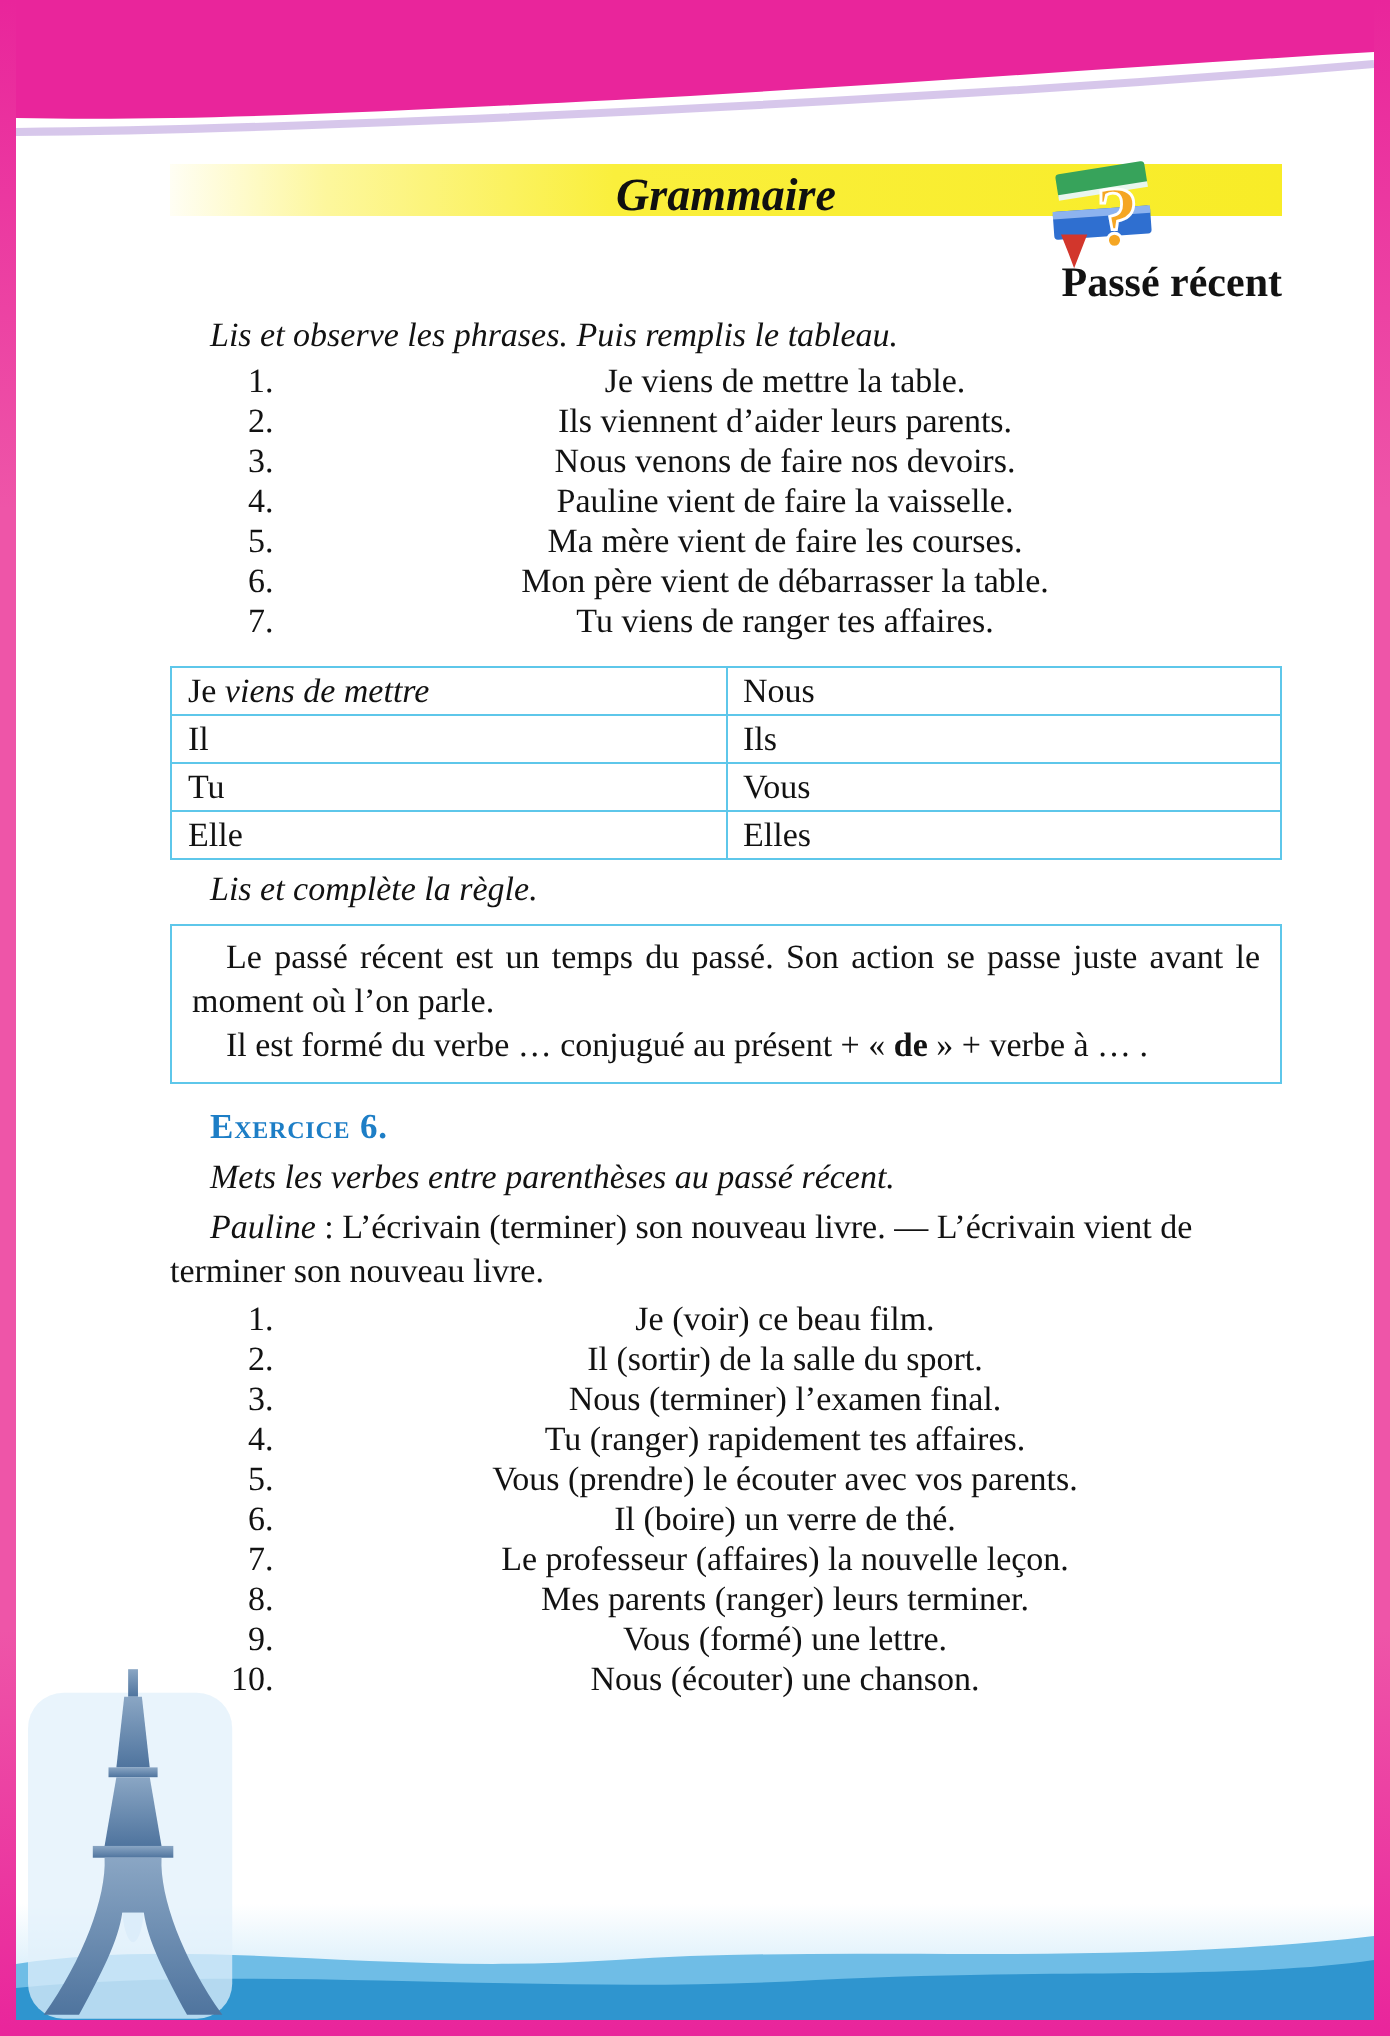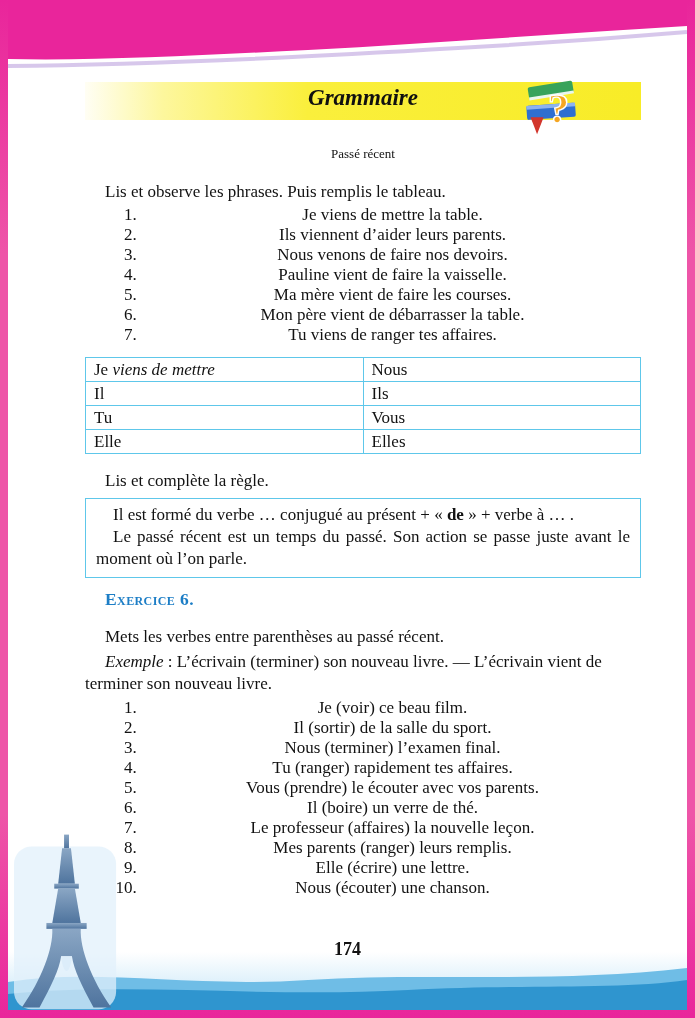--- a/index.html
+++ b/index.html
@@ -11,37 +11,37 @@
   .frame{
     position:relative;width:695px;height:1018px;
     background:linear-gradient(180deg,#e9259b 0%,#ee55a8 25%,#ee55a8 80%,#e9259b 100%);
   }
   .paper{
     position:absolute;left:8px;right:8px;top:0;bottom:8px;
     background:#fff;overflow:hidden;color:#121212;
   }
   .top-deco{position:absolute;top:0;left:0;width:100%;height:82px;display:block;}
   .banner{
-    position:relative;margin:82px 46px 0 77px;height:38px;
+    position:relative;margin:82px 46px 0 77px;height:26px;
     background:linear-gradient(90deg,#fffef4 0%,#fdf79d 14%,#faef3c 40%,#f8ec27 100%);
   }
   .banner-title{
     text-align:center;font-style:italic;font-weight:bold;
     font-size:23px;line-height:31px;color:#101010;
   }
   .books-icon{position:absolute;right:50px;top:-6px;width:76px;height:60px;}
   .content{margin:0 46px 0 77px;font-size:17px;}
   .section-title{
-    text-align:center;font-size:13px;font-weight:normal;margin:22px 0 0;line-height:23px;
+    text-align:right;font-size:21px;font-weight:bold;margin:22px 0 0;line-height:23px;
   }
   .ex-label{
     margin:11px 0 0 20px;font-variant:small-caps;font-weight:bold;
     color:#1d7ec6;font-size:17.5px;letter-spacing:.4px;line-height:21px;
   }
-  .instruction{margin:16px 0 0 20px;line-height:21px;}
+  .instruction{margin:4px 0 0 20px;font-style:italic;line-height:21px;}
   ol.sentence-list{margin:3px 0 0;padding-left:56px;line-height:20px;}
   ol.sentence-list li{padding-left:3px;text-align:center;}
   table.conj{width:100%;border-collapse:collapse;margin-top:12px;border-radius:13px;}
   table.conj td{
     border:1.5px solid #5ec7ea;padding:1px 8px;height:21px;font-size:17px;
   }
   table.conj td.c-left{width:50%;}
   .ital{font-style:italic;}
   .rule-box{
     margin-top:7px;border:1.5px solid #5ec7ea;padding:5px 10px 7px;line-height:22px;
@@ -113,42 +113,41 @@
           </tr>
           <tr>
             <td class="c-left">Elle</td>
             <td>Elles</td>
           </tr>
         </tbody>
       </table>
 
       <div class="instruction">Lis et complète la règle.</div>
       <div class="rule-box">
+        <p>Le passé récent est un temps du passé. Son action se passe juste avant le moment où l’on parle.</p>
         <p><span>Il est formé du verbe … conjugué au présent + « </span><b>de</b><span> » + verbe à … .</span></p>
-        <p>Le passé récent est un temps du passé. Son action se passe juste avant le moment où l’on parle.</p>
       </div>
 
       <div class="ex-label">Exercice 6.</div>
       <div class="instruction">Mets les verbes entre parenthèses au passé récent.</div>
-      <p class="example"><span class="ital">Exemple</span><span> : L’écrivain (terminer) son nouveau livre. — L’écrivain vient de terminer son nouveau livre.</span></p>
+      <p class="example"><span class="ital">Pauline</span><span> : L’écrivain (terminer) son nouveau livre. — L’écrivain vient de terminer son nouveau livre.</span></p>
       <ol class="sentence-list">
         <li>Je (voir) ce beau film.</li>
         <li>Il (sortir) de la salle du sport.</li>
         <li>Nous (terminer) l’examen final.</li>
         <li>Tu (ranger) rapidement tes affaires.</li>
         <li>Vous (prendre) le écouter avec vos parents.</li>
         <li>Il (boire) un verre de thé.</li>
         <li>Le professeur (affaires) la nouvelle leçon.</li>
-        <li>Mes parents (ranger) leurs remplis.</li>
-        <li>Elle (écrire) une lettre.</li>
+        <li>Mes parents (ranger) leurs terminer.</li>
+        <li>Vous (formé) une lettre.</li>
         <li>Nous (écouter) une chanson.</li>
       </ol>
     </div>
 
-    <div class="page-number">174</div>
 
     <svg class="bottom-deco" viewBox="0 0 679 58" preserveAspectRatio="none">
       <defs>
         <linearGradient id="bgrad" x1="0" y1="0" x2="0" y2="1">
           <stop offset="0" stop-color="#ffffff"></stop>
           <stop offset="0.55" stop-color="#ddf0fb"></stop>
           <stop offset="1" stop-color="#bfe3f7"></stop>
         </linearGradient>
       </defs>
       <rect x="0" y="0" width="679" height="58" fill="url(#bgrad)"></rect>

